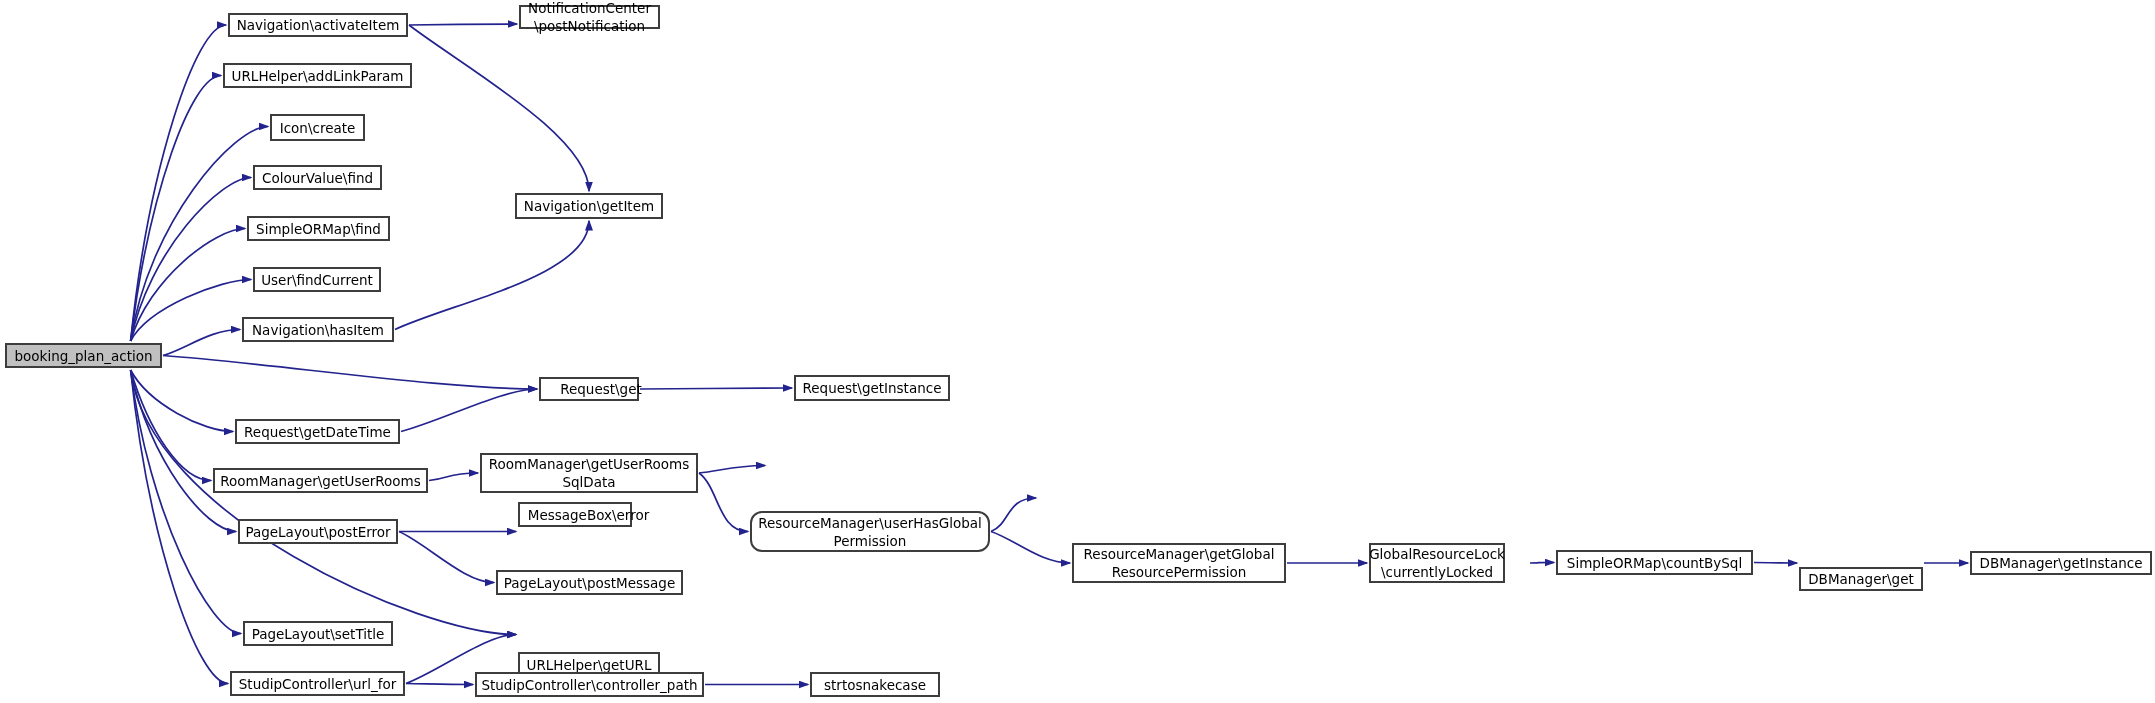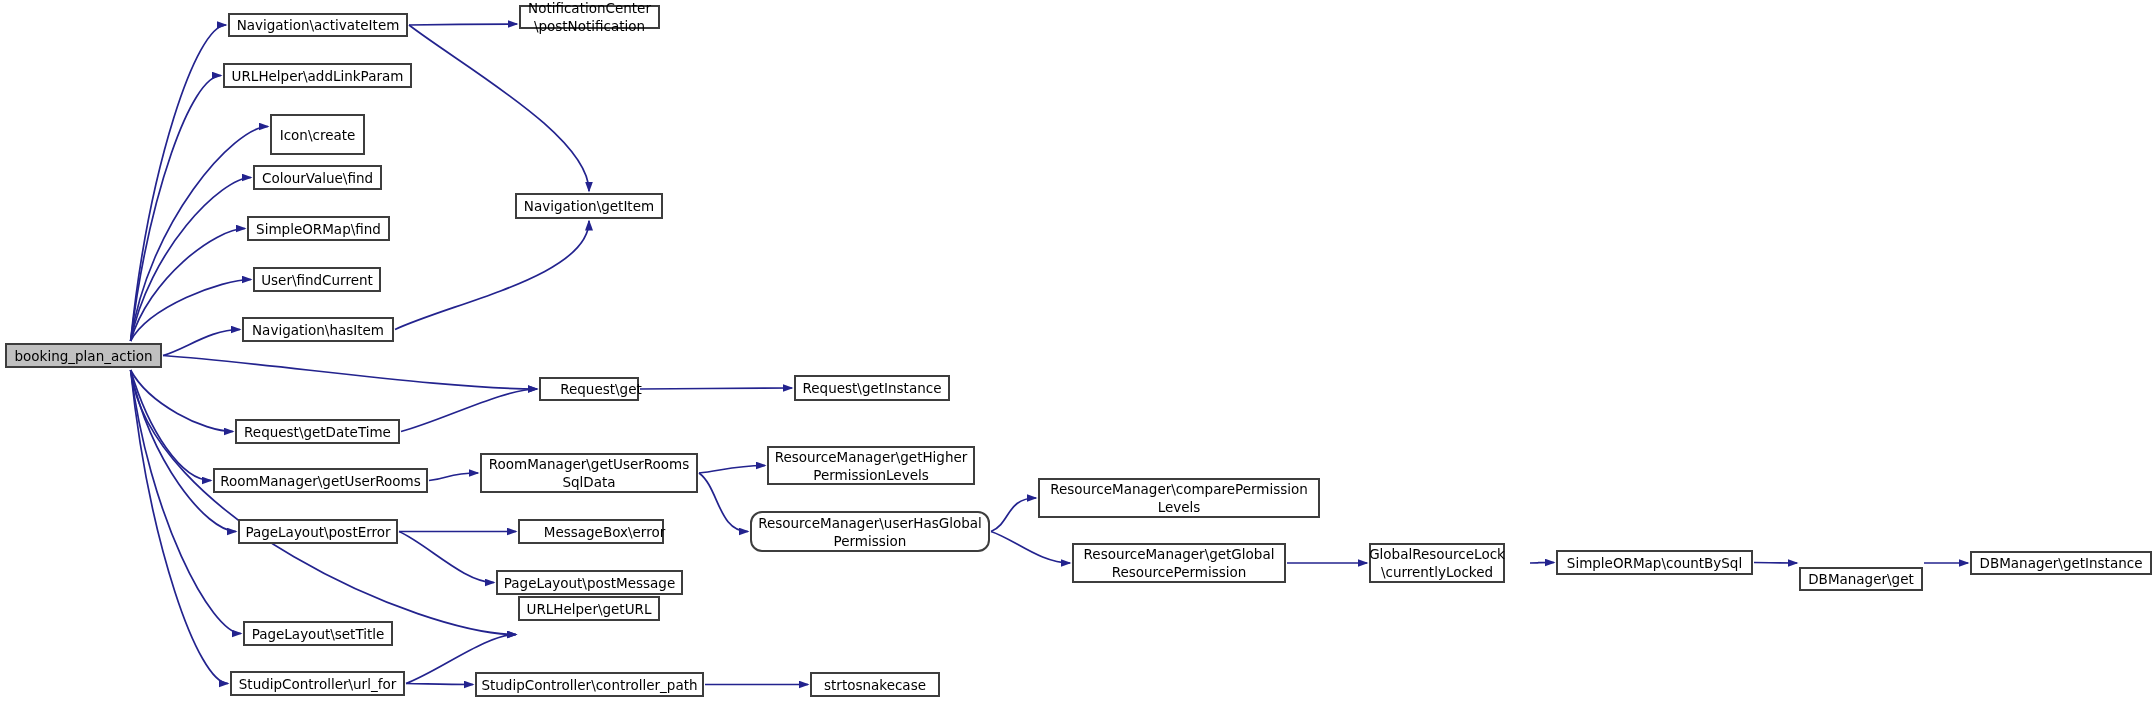--- a/index.html
+++ b/index.html
@@ -77,21 +77,21 @@
       <div class="node" style="left: 228px; top: 13px; width: 180px; height: 24px;">
         <span>Navigation\activateItem</span>
       </div>
       <div class="node" style="left: 519px; top: 5px; width: 141px; height: 24px;">
         <span>NotificationCenter</span>
         <span>\postNotification</span>
       </div>
       <div class="node" style="left: 223px; top: 63px; width: 189px; height: 25px;">
         <span>URLHelper\addLinkParam</span>
       </div>
-      <div class="node" style="left: 270px; top: 114px; width: 95px; height: 41px;">
+      <div class="node" style="left: 270px; top: 114px; width: 95px; height: 27px;">
         <span>Icon\create</span>
       </div>
       <div class="node" style="left: 253px; top: 165px; width: 129px; height: 25px;">
         <span>ColourValue\find</span>
       </div>
       <div class="node" style="left: 247px; top: 216px; width: 143px; height: 25px;">
         <span>SimpleORMap\find</span>
       </div>
       <div class="node" style="left: 253px; top: 267px; width: 128px; height: 25px;">
         <span>User\findCurrent</span>
@@ -111,31 +111,23 @@
       <div class="node" style="left: 794px; top: 375px; width: 156px; height: 26px;">
         <span>Request\getInstance</span>
       </div>
       <div class="node" style="left: 213px; top: 468px; width: 215px; height: 25px;">
         <span>RoomManager\getUserRooms</span>
       </div>
       <div class="node" style="left: 480px; top: 453px; width: 218px; height: 40px;">
         <span>RoomManager\getUserRooms</span>
         <span>SqlData</span>
       </div>
-      <div class="node" style="left: 767px; top: 446px; width: 208px; height: 39px;">
-        <span>ResourceManager\getHigher</span>
-        <span>PermissionLevels</span>
-      </div>
       <div class="node" style="left: 750px; top: 511px; width: 240px; height: 41px; border-radius: 12px;">
         <span>ResourceManager\userHasGlobal</span>
         <span>Permission</span>
-      </div>
-      <div class="node" style="left: 1038px; top: 478px; width: 282px; height: 40px;">
-        <span>ResourceManager\comparePermission</span>
-        <span>Levels</span>
       </div>
       <div class="node" style="left: 1072px; top: 543px; width: 214px; height: 40px;">
         <span>ResourceManager\getGlobal</span>
         <span>ResourcePermission</span>
       </div>
       <div class="node" style="left: 1369px; top: 543px; width: 136px; height: 40px;">
         <span>GlobalResourceLock</span>
         <span>\currentlyLocked</span>
       </div>
       <div class="node" style="left: 1556px; top: 550px; width: 197px; height: 25px;">
@@ -143,30 +135,30 @@
       </div>
       <div class="node" style="left: 1799px; top: 551px; width: 124px; height: 24px; margin-top: 16px;">
         <span>DBManager\get</span>
       </div>
       <div class="node" style="left: 1970px; top: 551px; width: 182px; height: 24px;">
         <span>DBManager\getInstance</span>
       </div>
       <div class="node" style="left: 238px; top: 519px; width: 160px; height: 25px;">
         <span>PageLayout\postError</span>
       </div>
-      <div class="node" style="left: 518px; top: 519px; width: 146px; height: 25px; padding-left: 27px;">
+      <div class="node" style="left: 518px; top: 502px; width: 114px; height: 25px; padding-left: 27px;">
         <span>MessageBox\error</span>
       </div>
       <div class="node" style="left: 496px; top: 570px; width: 187px; height: 25px;">
         <span>PageLayout\postMessage</span>
       </div>
       <div class="node" style="left: 243px; top: 621px; width: 150px; height: 25px;">
         <span>PageLayout\setTitle</span>
       </div>
-      <div class="node" style="left: 518px; top: 596px; width: 142px; height: 25px;">
+      <div class="node" style="left: 518px; top: 652px; width: 142px; height: 25px;">
         <span>URLHelper\getURL</span>
       </div>
       <div class="node" style="left: 230px; top: 671px; width: 175px; height: 25px;">
         <span>StudipController\url_for</span>
       </div>
       <div class="node" style="left: 475px; top: 672px; width: 229px; height: 25px;">
         <span>StudipController\controller_path</span>
       </div>
       <div class="node" style="left: 810px; top: 672px; width: 130px; height: 25px;">
         <span>strtosnakecase</span>

